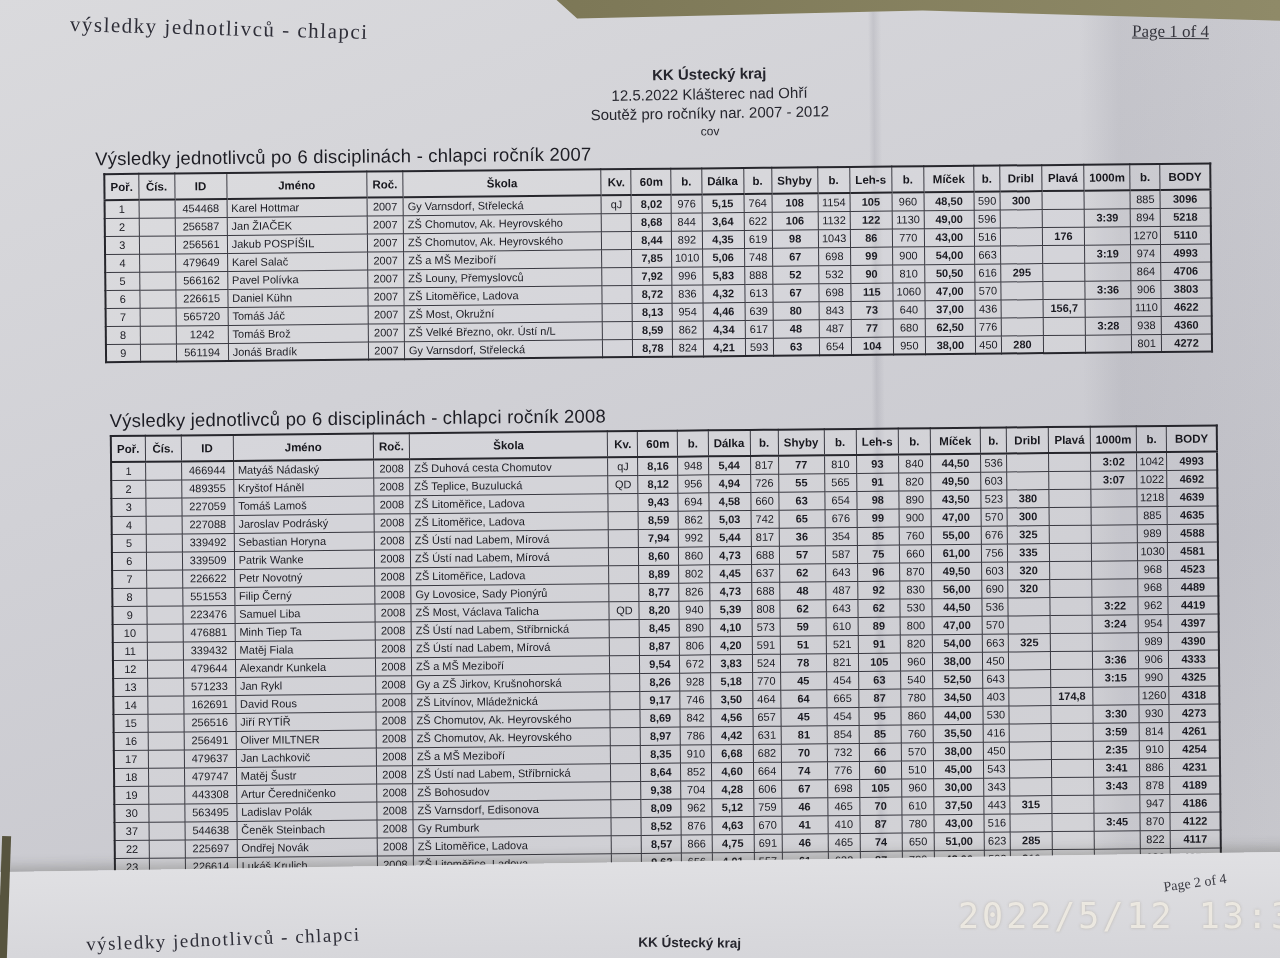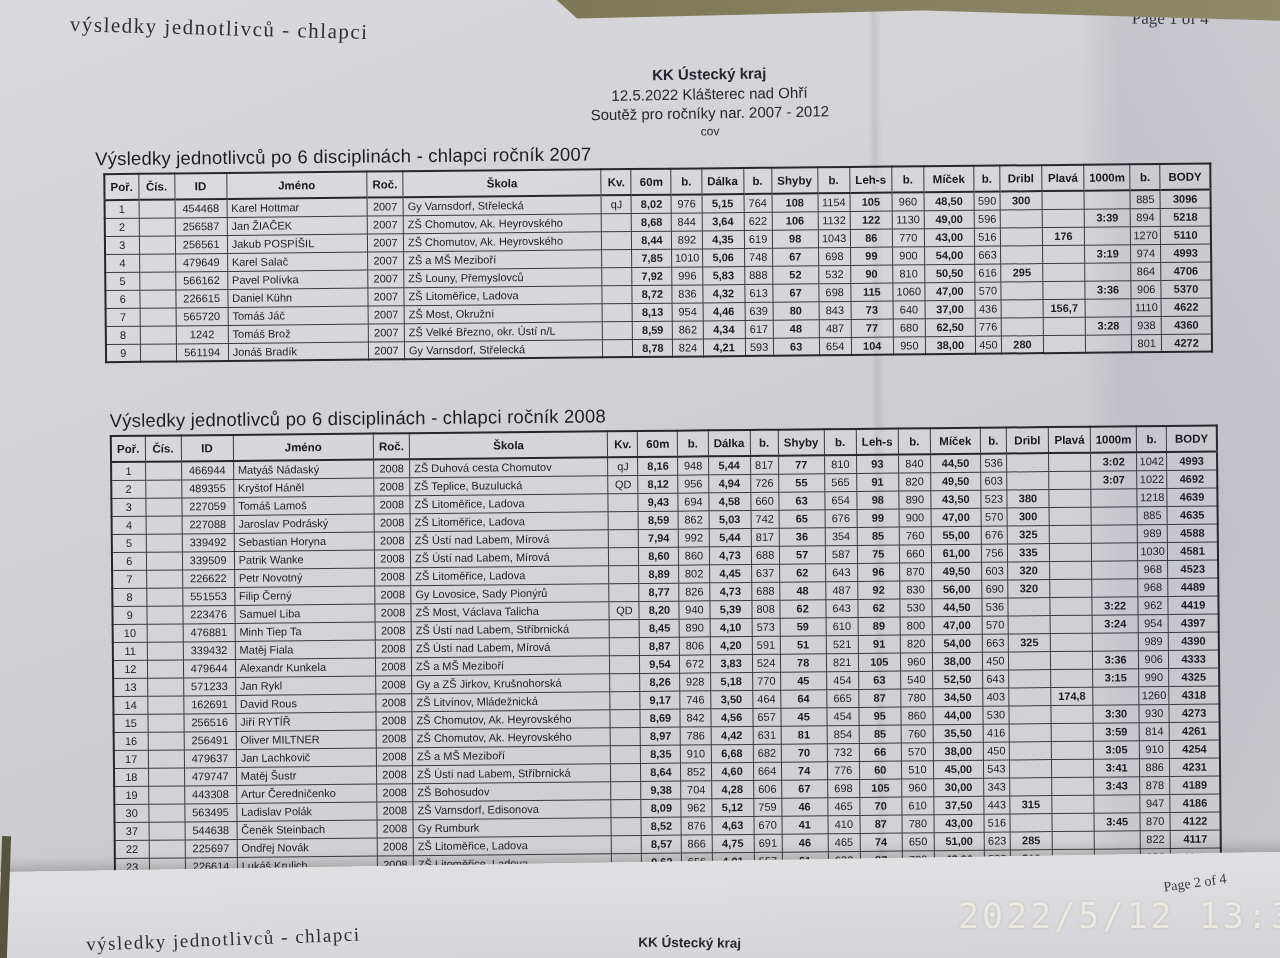--- a/index.html
+++ b/index.html
@@ -29,21 +29,21 @@
   .hand-title{
     position:absolute;font-family:"Liberation Serif",serif;color:#2e2e38;
     font-size:21px;letter-spacing:1.5px;white-space:nowrap;
   }
   .hand-top{left:86px;top:18px;transform:rotate(2.1deg);}
   .hand-bottom{left:100px;top:60px;transform:rotate(-1.2deg);font-size:19px;}
   .page-label{
     position:absolute;font-family:"Liberation Serif",serif;color:#34343c;
     font-size:17px;white-space:nowrap;
   }
-  .page1{left:1148px;top:20px;transform:rotate(1deg);}
+  .page1{left:1148px;top:33px;transform:rotate(1deg);text-decoration:underline;}
   .page2{left:1178px;top:22px;font-size:14px;transform:rotate(-7deg);color:#3c3c44;}
   .doc-header{
     position:absolute;left:530px;top:72px;width:390px;text-align:center;
     color:#26262e;transform:rotate(-0.4deg);
   }
   .doc-header .org{font-weight:bold;font-size:15px;margin-bottom:3px;}
   .doc-header .line{font-size:15px;margin-bottom:2px;}
   .doc-header .code{font-size:12px;margin-top:3px;}
   .section-title{
     position:absolute;font-size:18.5px;color:#1d1d24;white-space:nowrap;letter-spacing:0.2px;
@@ -279,21 +279,21 @@
           <td class="b">67</td>
           <td>698</td>
           <td class="b">115</td>
           <td>1060</td>
           <td class="b">47,00</td>
           <td>570</td>
           <td class="b"></td>
           <td class="b"></td>
           <td class="b">3:36</td>
           <td>906</td>
-          <td class="b">5370</td>
+          <td class="b">3803</td>
         </tr>
         <tr>
           <td>7</td>
           <td></td>
           <td>565720</td>
           <td class="lft">Tomáš Jáč</td>
           <td>2007</td>
           <td class="lft">ZŠ Most, Okružní</td>
           <td></td>
           <td class="b">8,13</td>
@@ -813,21 +813,21 @@
           <td class="b">6,68</td>
           <td>682</td>
           <td class="b">70</td>
           <td>732</td>
           <td class="b">66</td>
           <td>570</td>
           <td class="b">38,00</td>
           <td>450</td>
           <td class="b"></td>
           <td class="b"></td>
-          <td class="b">3:05</td>
+          <td class="b">2:35</td>
           <td>910</td>
           <td class="b">4254</td>
         </tr>
         <tr>
           <td>18</td>
           <td></td>
           <td>479747</td>
           <td class="lft">Matěj Šustr</td>
           <td>2008</td>
           <td class="lft">ZŠ Ústí nad Labem, Stříbrnická</td>

